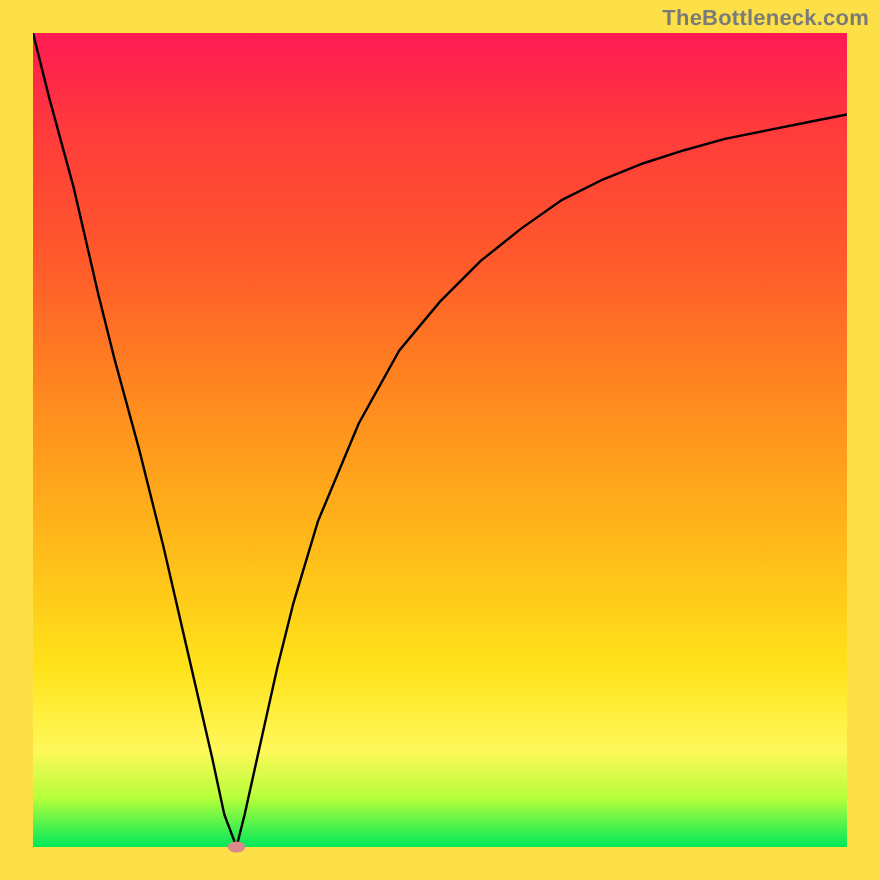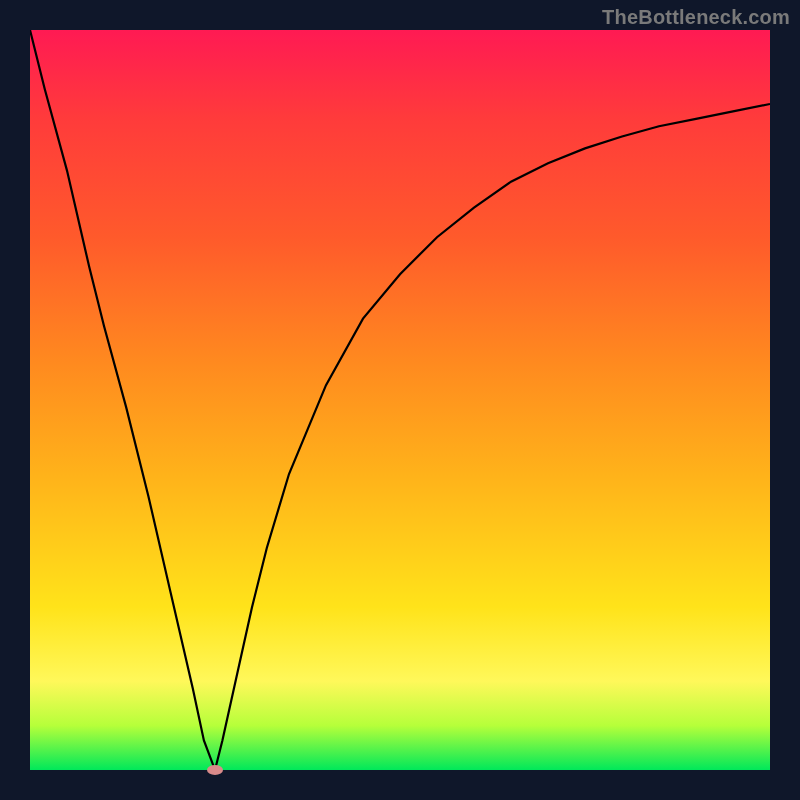--- a/index.html
+++ b/index.html
@@ -8,21 +8,21 @@
     width: 800px;
     height: 800px;
     overflow: hidden;
     background: #000;
     font-family: Arial, Helvetica, sans-serif;
   }
   .frame {
     position: relative;
     width: 800px;
     height: 800px;
-    background: #0f172a;
+    background: #fde047;
   }
   .plot-area {
     position: absolute;
     left: 30px;
     top: 30px;
     width: 740px;
     height: 740px;
     
     background: linear-gradient(
       to bottom,

